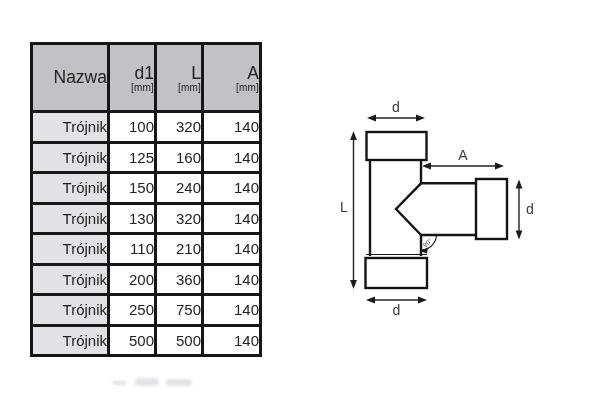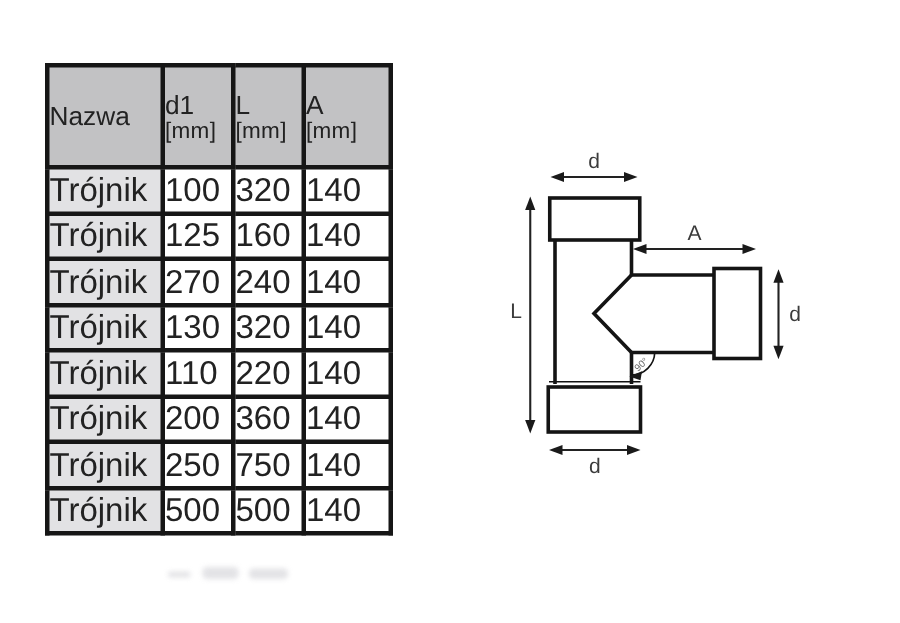--- a/index.html
+++ b/index.html
@@ -22,39 +22,39 @@
   table.dims {
     position: absolute;
     left: 30px;
     top: 42px;
     border-collapse: collapse;
     table-layout: fixed;
     color: var(--text, #222);
   }
   table.dims th, table.dims td {
     border: 3px solid var(--border, #161616);
-    text-align: left;
+    text-align: right;
     vertical-align: middle;
     padding: 0;
   }
   table.dims th {
     background: var(--header_bg, #c2c2c4);
     font-weight: normal;
     height: 65px;
     font-size: 17.5px;
   }
   table.dims th .unit {
     display: block;
-    font-size: 15px;
+    font-size: 10px;
     margin-top: -2px;
     letter-spacing: 0.2px;
   }
   table.dims td {
     height: 27.5px;
-    font-size: 22px;
+    font-size: 15px;
     background: #ffffff;
   }
   table.dims td.name-col {
     background: var(--name_col_bg, #e2e2e4);
   }
   col.c-name { width: 77px; }
   col.c-d1   { width: 47px; }
   col.c-l    { width: 47px; }
   col.c-a    { width: 58px; }
 
@@ -126,34 +126,34 @@
           <td>140</td>
         </tr>
         <tr>
           <td class="name-col">Trójnik</td>
           <td>125</td>
           <td>160</td>
           <td>140</td>
         </tr>
         <tr>
           <td class="name-col">Trójnik</td>
-          <td>270</td>
+          <td>150</td>
           <td>240</td>
           <td>140</td>
         </tr>
         <tr>
           <td class="name-col">Trójnik</td>
           <td>130</td>
           <td>320</td>
           <td>140</td>
         </tr>
         <tr>
           <td class="name-col">Trójnik</td>
           <td>110</td>
-          <td>220</td>
+          <td>210</td>
           <td>140</td>
         </tr>
         <tr>
           <td class="name-col">Trójnik</td>
           <td>200</td>
           <td>360</td>
           <td>140</td>
         </tr>
         <tr>
           <td class="name-col">Trójnik</td>

